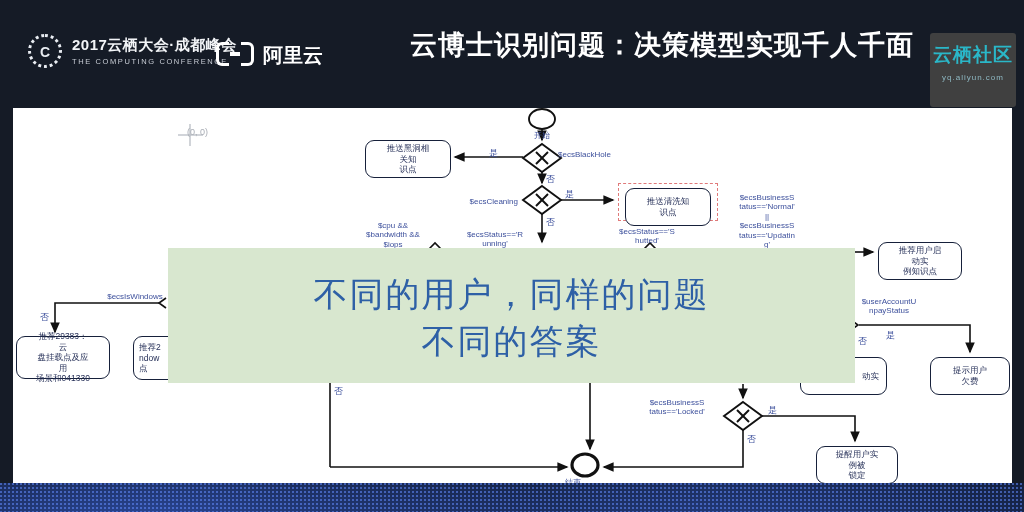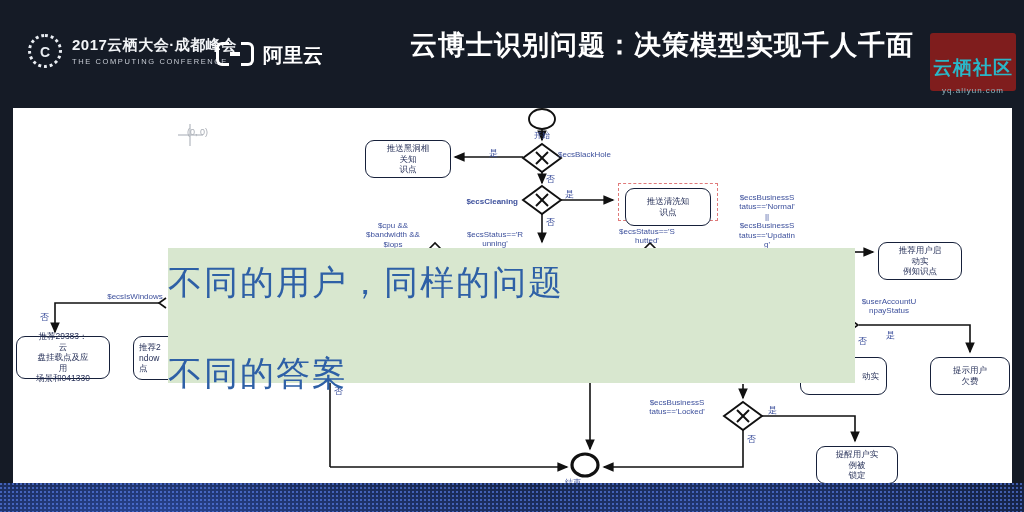--- a/index.html
+++ b/index.html
@@ -12,41 +12,41 @@
   .conf-icon span { position:absolute; left:9px; top:7px; color:#e9edf2; font-size:14px; font-weight:bold; }
   .conf-text-name { font-size:15px; font-weight:bold; color:#f2f4f7; letter-spacing:.5px; }
   .conf-text-sub { font-size:7.5px; color:#c7ccd4; letter-spacing:1.6px; margin-top:2px; }
   .ali-logo { position:absolute; left:216px; top:42px; display:flex; align-items:flex-start; gap:9px; }
   .ali-icon { position:relative; width:38px; height:24px; }
   .ali-b-l { position:absolute; left:0; top:0; width:13px; height:24px; border:3.5px solid #fff; border-right:none; border-radius:6px 0 0 6px; }
   .ali-b-r { position:absolute; right:0; top:0; width:13px; height:24px; border:3.5px solid #fff; border-left:none; border-radius:0 6px 6px 0; }
   .ali-dash { position:absolute; left:14px; top:10px; width:10px; height:3.5px; background:#fff; }
   .ali-name { font-size:20px; font-weight:bold; color:#fff; }
   .slide-title { position:absolute; left:388px; top:27px; width:548px; text-align:center; font-size:27px; font-weight:bold; color:#fff; letter-spacing:1px; }
-  .yq-badge { position:absolute; left:930px; top:33px; width:86px; height:58px; background:#7f1d1d; border-radius:3px; text-align:center; padding-top:22px; }
+  .yq-badge { position:absolute; left:930px; top:33px; width:86px; height:74px; background:#404040; border-radius:3px; text-align:center; padding-top:9px; }
   .yq-name { font-size:19px; font-weight:bold; color:#2ab7c8; letter-spacing:1px; }
   .yq-url { font-size:8px; color:#8fb9c3; letter-spacing:1px; margin-top:5px; }
 
   
   .canvas { position:absolute; left:13px; top:108px; width:999px; height:375px; background:#ffffff; overflow:hidden; }
   .canvas svg { position:absolute; left:0; top:0; z-index:1; }
   .origin-lbl { position:absolute; left:136px; top:19px; font-size:9px; color:#a9adb5; z-index:2;padding-left:38px; }
 
   .node { position:absolute; z-index:3; background:#fff; border:1.7px solid #16203a; border-radius:9px;
           display:flex; align-items:center; justify-content:center; text-align:center;
           font-size:8.5px; line-height:1.25; color:#273159; white-space:pre-line; padding:18px; }
   .dash-sel { position:absolute; left:605px; top:75px; width:100px; height:38px; border:1px dashed #e07a7a; z-index:2; }
 
   .lbl { position:absolute; z-index:4; font-size:8px; line-height:1.18; color:#3d509c; text-align:center; white-space:pre-line; word-break:break-all; }
   .yn  { position:absolute; z-index:4; font-size:9px; color:#3d509c; }
 
   .overlay { position:absolute; left:155px; top:140px; width:687px; height:135px; background:#d8e7cf; z-index:10;
-             display:flex; flex-direction:column; padding-top:11px;gap:27px; }
+             display:flex; flex-direction:column; align-items:center; padding-top:23px; }
   .overlay .l1, .overlay .l2 { font-size:34px; color:#2e60a6; letter-spacing:2px; line-height:46px; }
-  .overlay .l2 { margin-top:18px; }
+  .overlay .l2 { margin-top:1px; }
 
   
   .bottom-band { position:absolute; left:0; top:483px; width:1024px; height:29px;
     background-color:#0c1322;
     background-image:
       radial-gradient(circle at 1px 1px, rgba(99,140,255,.55) .8px, rgba(0,0,0,0) 1.4px),
       radial-gradient(ellipse 600px 160px at 15% 170%, rgba(52,88,190,.85), rgba(12,19,34,0) 70%),
       radial-gradient(ellipse 700px 180px at 72% 200%, rgba(52,88,190,.7), rgba(12,19,34,0) 70%);
     background-size:4px 4px, 100% 100%, 100% 100%; }
 </style>
@@ -145,21 +145,21 @@
 ndow
 点</div>
     <div class="node" style="left:917px;top:249px;width:80px;height:29px;">提示用户欠费</div>
     <div class="node" style="left:865px;top:134px;width:84px;height:33px;">推荐用户启动实
 例知识点</div>
     <div class="node" style="left:787px;top:249px;width:87px;height:27px;justify-content:flex-end;padding-right:7px;">动实</div>
     <div class="node" style="left:803px;top:338px;width:82px;height:33px;">提醒用户实例被
 锁定</div>
 
     <div class="lbl" style="left:545px;top:42px;width:72px;text-align:left;">$ecsBlackHole</div>
-    <div class="lbl" style="left:443px;top:89px;width:62px;text-align:right;font-weight:bold;">$ecsCleaning</div>
+    <div class="lbl" style="left:443px;top:89px;width:62px;text-align:right;">$ecsCleaning</div>
     <div class="lbl" style="left:345px;top:113px;width:70px;">$cpu &amp;&amp;
 $bandwidth &amp;&amp;
 $iops</div>
     <div class="lbl" style="left:448px;top:122px;width:68px;">$ecsStatus=='R
 unning'</div>
     <div class="lbl" style="left:600px;top:119px;width:68px;">$ecsStatus=='S
 hutted'</div>
     <div class="lbl" style="left:720px;top:85px;width:68px;">$ecsBusinessS
 tatus=='Normal'
 ||

